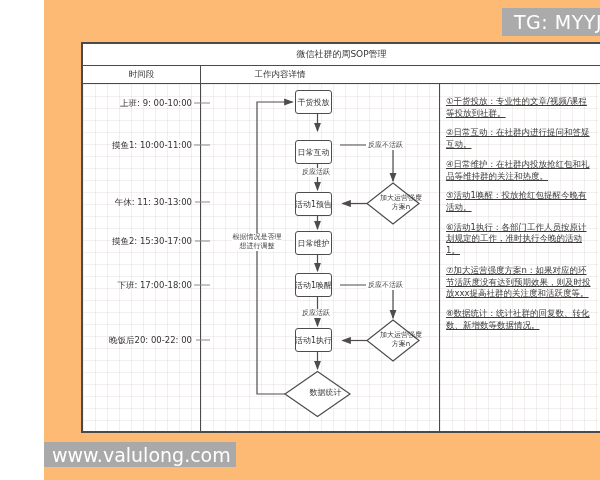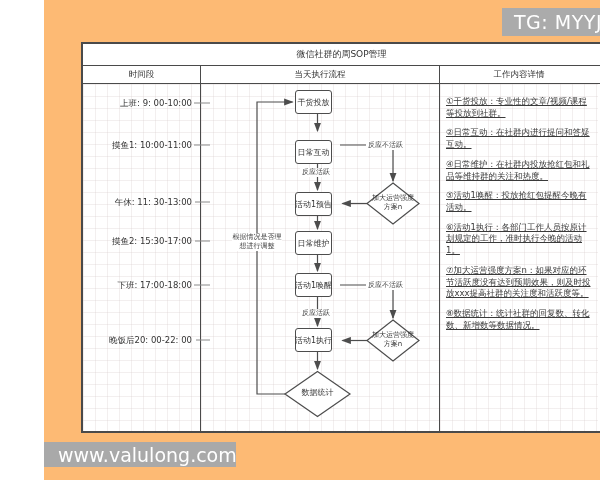--- a/index.html
+++ b/index.html
@@ -4,21 +4,21 @@
 <style>
   html,body{margin:0;padding:0;background:#ffffff;}
   .canvas{position:relative;width:600px;height:480px;background:#fdba74;overflow:hidden;
           font-family:"DejaVu Sans",sans-serif;margin-left:44px;}
 
   
   .wm-top{position:absolute;left:458px;top:8px;width:142px;height:28px;background:#ababab;
           color:#fff;font-size:19px;display:flex;align-items:center;justify-content:center;
           letter-spacing:.5px;}
   .wm-bottom{position:absolute;left:0;top:442px;width:192px;height:25px;background:#a9a9a9;
-          color:#fff;font-size:19px;display:flex;align-items:center;padding-left:14px;
+          color:#fff;font-size:19px;display:flex;align-items:center;padding-left:8px;
           box-sizing:border-box;}
 
   
   .table{position:absolute;left:37px;top:42px;width:521px;height:391px;
          border:2px solid #4a4a4a;box-sizing:border-box;background:#fff;}
   .title{height:21px;border-bottom:1px solid #4a4a4a;display:flex;align-items:center;
          justify-content:center;font-size:9px;color:#333;}
   .headers{display:flex;height:17px;border-bottom:1px solid #4a4a4a;}
   .h{display:flex;align-items:center;justify-content:center;font-size:8.5px;color:#333;
      box-sizing:border-box;}
@@ -37,40 +37,39 @@
 
   
   .tlabel{position:absolute;font-size:8.5px;color:#333;white-space:nowrap;line-height:10px;}
 
   
   .fbox{position:absolute;left:251px;width:37px;height:24px;border:1.3px solid #4d4d4d;
         border-radius:3px;background:#fff;box-sizing:border-box;display:flex;
         align-items:center;justify-content:center;font-size:8px;color:#333;white-space:nowrap;}
 
   
-  .dlabel{position:absolute;font-size:7px;line-height:8.5px;color:#333;text-align:center;}
+  .dlabel{position:absolute;font-size:7px;line-height:8.5px;color:#333;text-align:center;padding-left:8px;}
   .elabel{position:absolute;background:#fff;font-size:7px;color:#444;padding:0 2px;
           white-space:nowrap;line-height:9px;}
   .loopnote{position:absolute;left:188px;top:233px;width:50px;background:#fff;font-size:7px;
           line-height:9px;color:#444;text-align:center;}
 
   svg.connectors{position:absolute;left:0;top:0;pointer-events:none;}
 </style>
 </head>
 <body>
 
 <div class="canvas">
 
   <div class="wm-top">TG: MYYJJPP</div>
 
   <div class="table">
     <div class="title">微信社群的周SOP管理</div>
     <div class="headers">
       <div class="h h1">时间段</div>
-      <div class="h h2">当天执行流程</div>
       <div class="h h3">工作内容详情</div>
     </div>
     <div class="body">
       <div class="cell c1"></div>
       <div class="cell c2"></div>
       <div class="cell c3">
         <p>①干货投放：专业性的文章/视频/课程等投放到社群。</p>
         <p>②日常互动：在社群内进行提问和答疑互动。</p>
         <p>④日常维护：在社群内投放抢红包和礼品等维持群的关注和热度。</p>
         <p>⑤活动1唤醒：投放抢红包提醒今晚有活动。</p>

